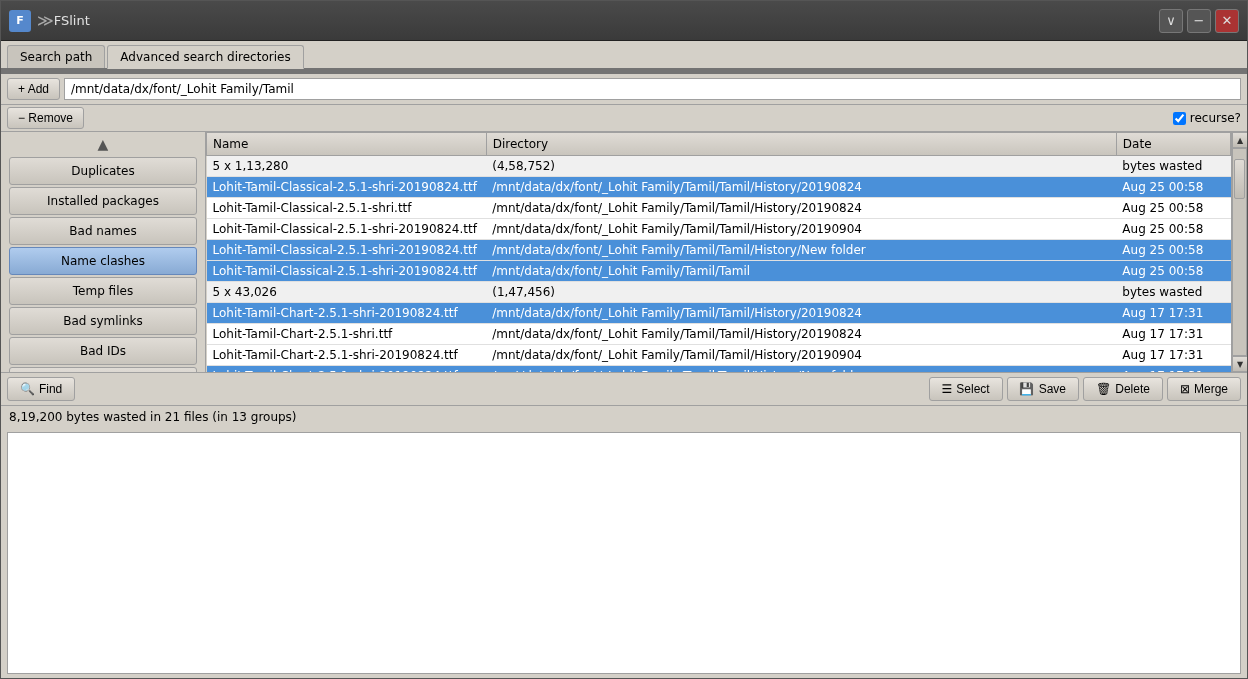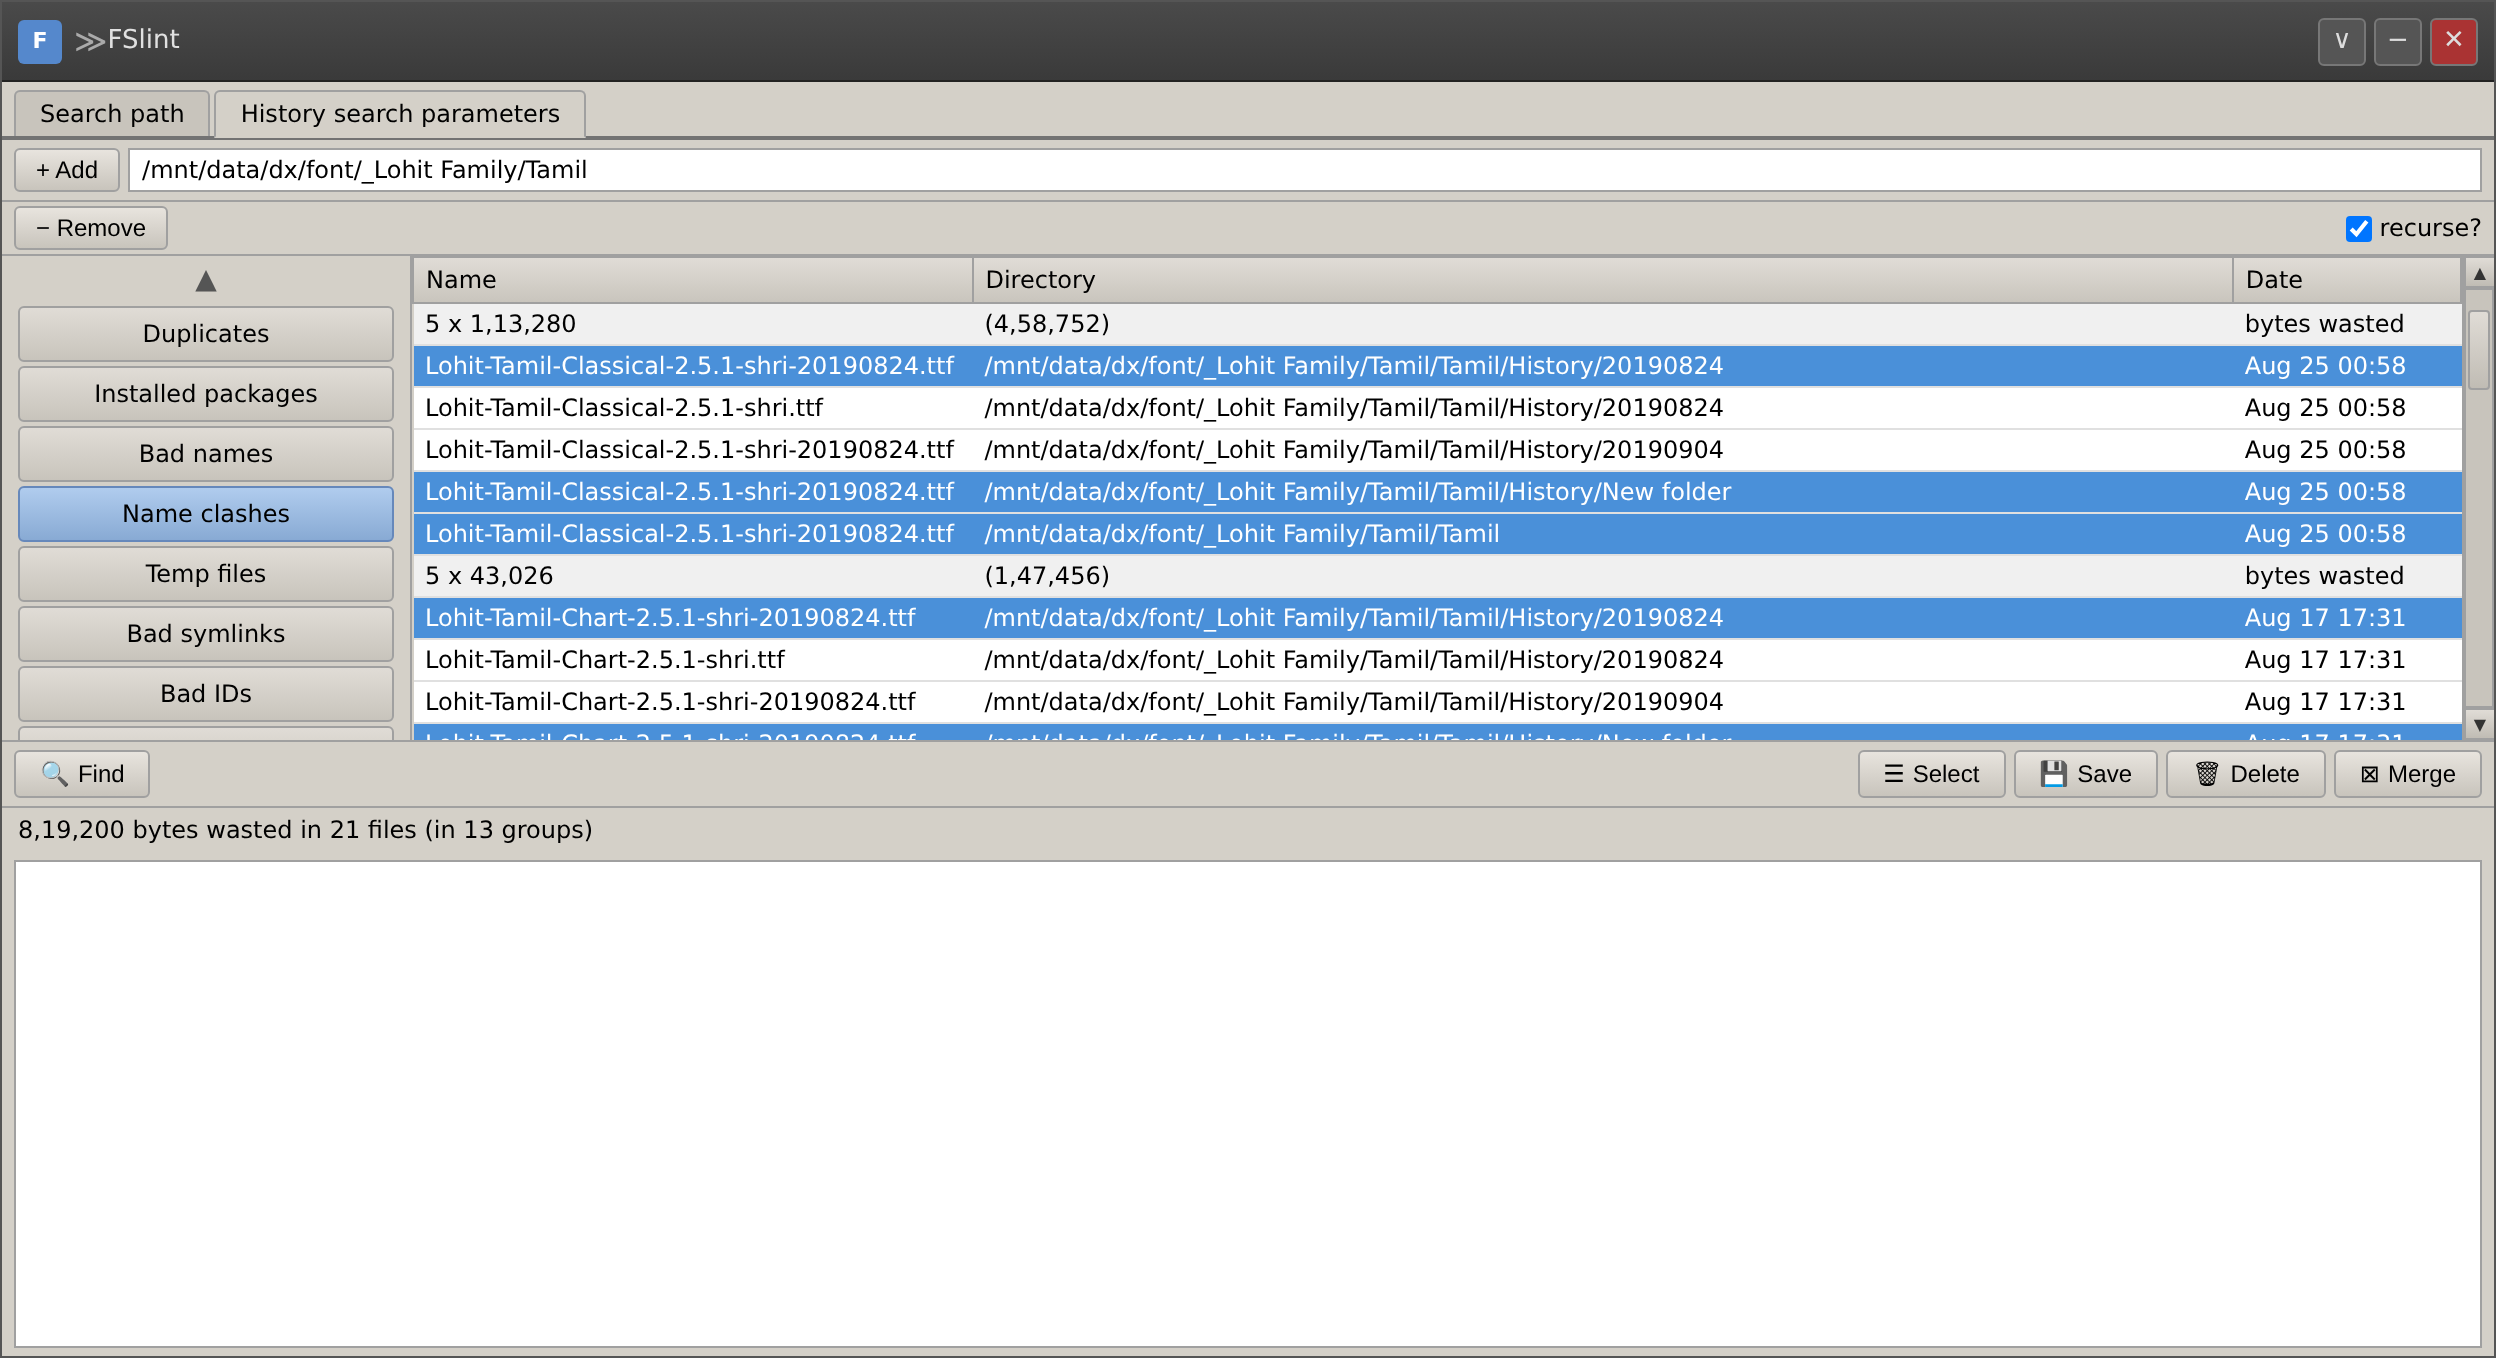--- a/index.html
+++ b/index.html
@@ -82,21 +82,21 @@
       display: flex;
       flex-direction: column;
       background: #d4d0c8;
       color: #000;
       overflow: hidden;
     }
     .tabs-row {
       display: flex;
       background: #d4d0c8;
       padding: 4px 6px 0 6px;
-      border-bottom: 2px solid #737373;
+      border-bottom: 6px solid #737373;
       flex-shrink: 0;
     }
     .tab {
       padding: 4px 12px;
       border: 1px solid #a0a0a0;
       border-bottom: none;
       background: #c8c4bc;
       cursor: pointer;
       font-size: 12px;
       color: #000;
@@ -339,21 +339,21 @@
       <div class="titlebar-btn">∨</div>
       <div class="titlebar-btn">−</div>
       <div class="titlebar-btn close">✕</div>
     </div>
   </div>
 
   <div class="main-content">
 
     <div class="tabs-row">
       <div class="tab">Search path</div>
-      <div class="tab active">History search parameters</div>
+      <div class="tab active">Advanced search directories</div>
     </div>
 
     <div class="search-bar">
       <button class="btn">+ Add</button>
       <div class="path-display">/mnt/data/dx/font/_Lohit Family/Tamil</div>
     </div>
     <div class="search-bar" style="padding-top:2px; padding-bottom:2px;">
       <button class="btn">− Remove</button>
       <div style="flex:1;"></div>
       <div class="recurse-row" style="padding:0;">

